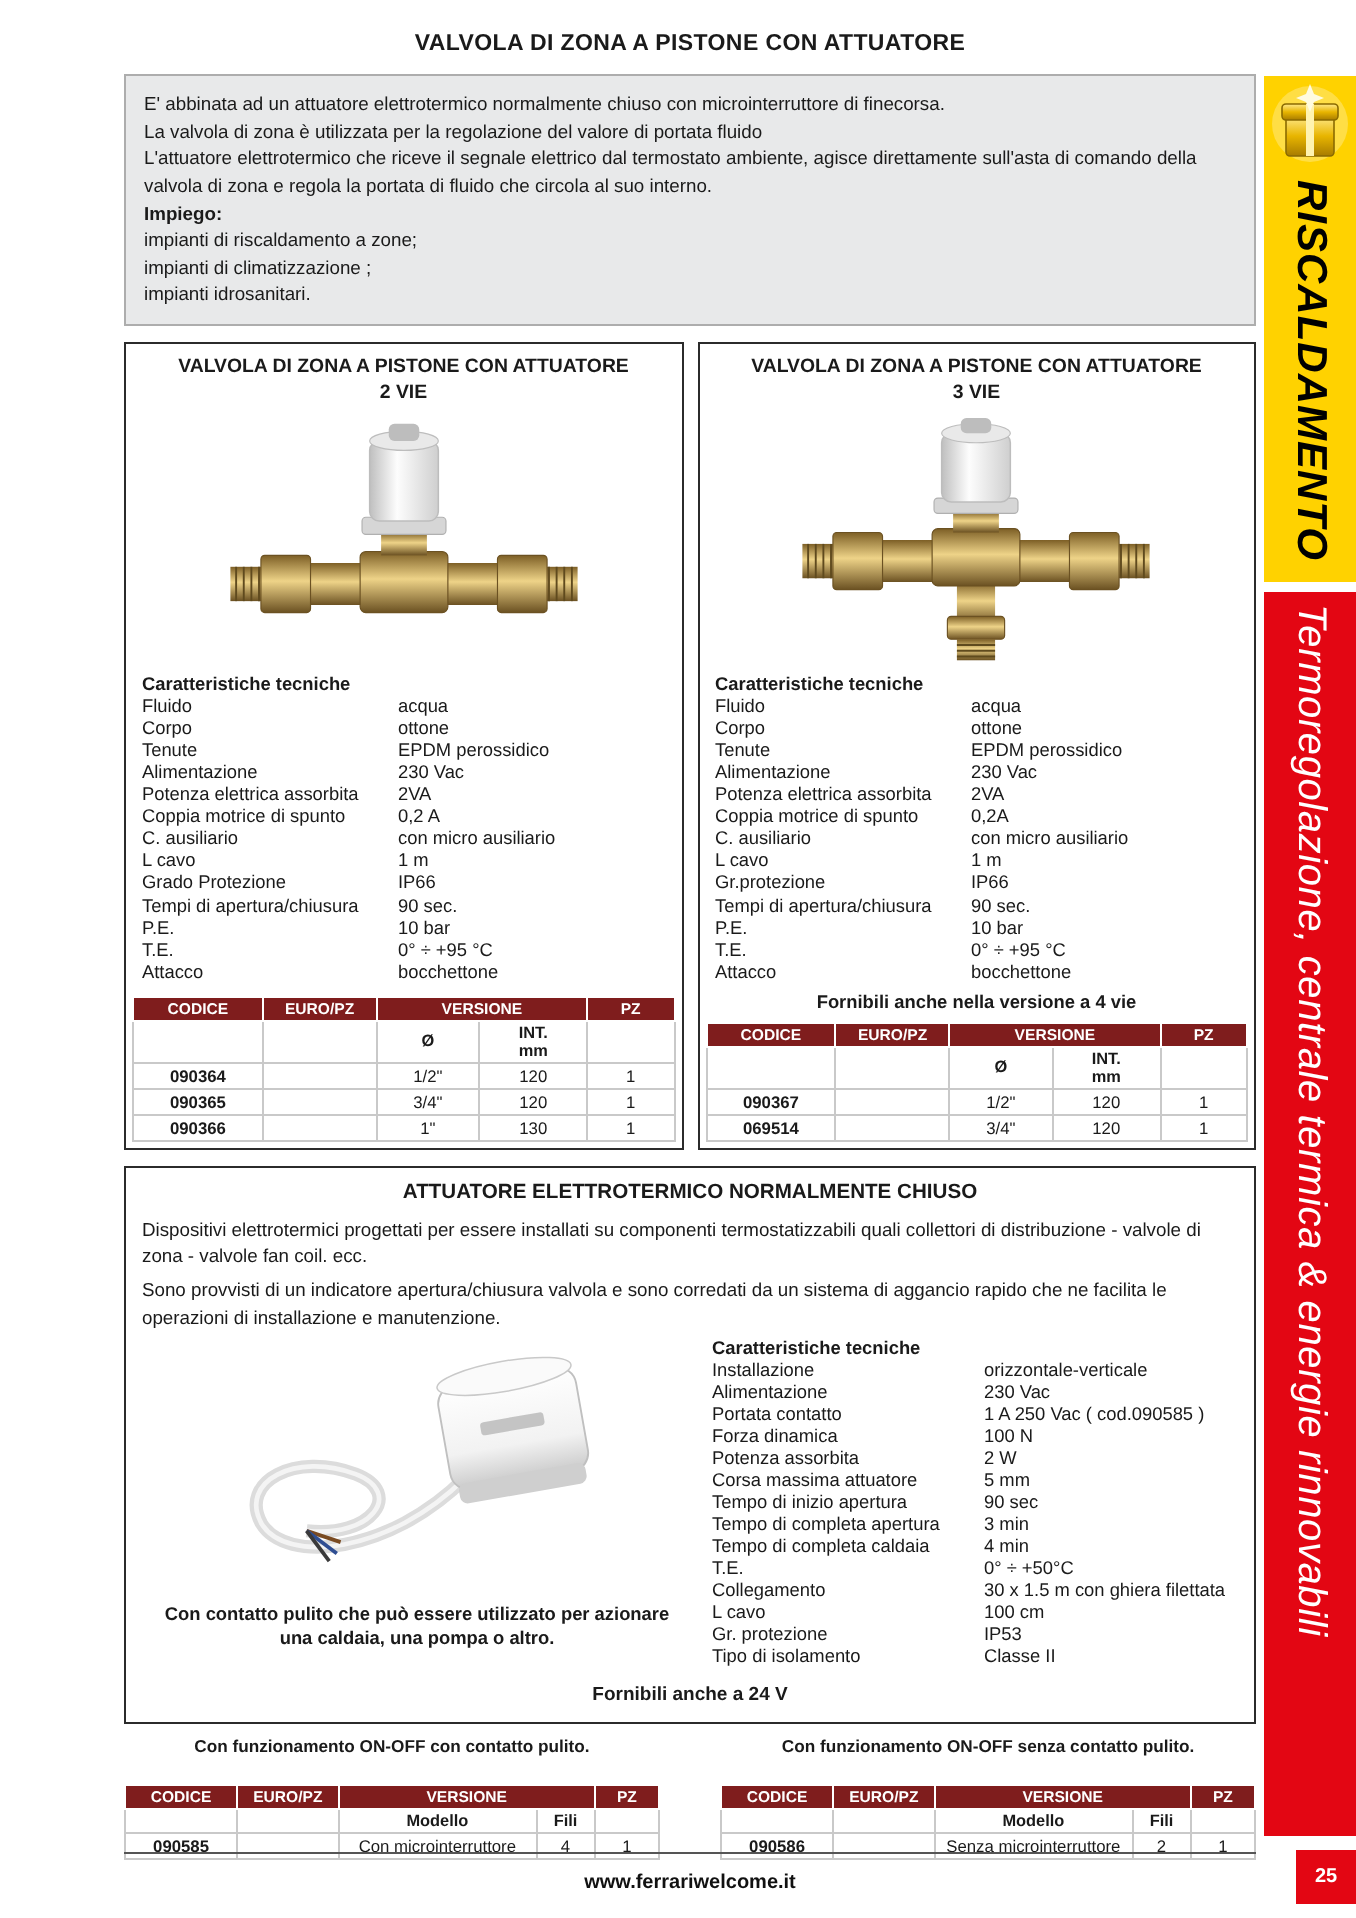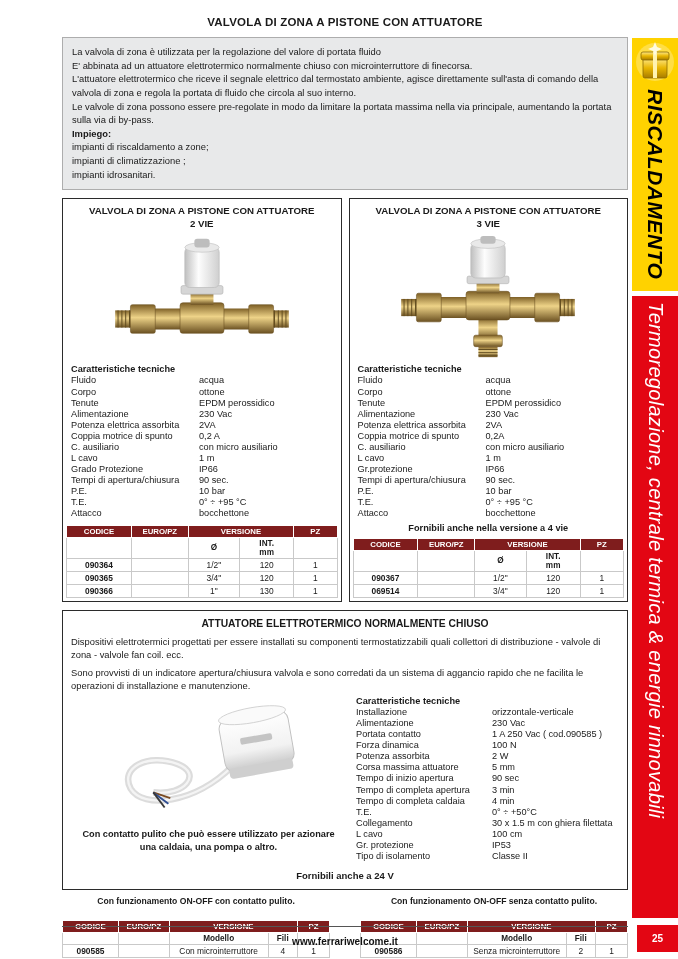--- a/index.html
+++ b/index.html
@@ -73,39 +73,38 @@
   }
   .side-red {
     position:absolute; right:0; top:296px; width:46px; height:622px; background:#e30613;
     display:flex; justify-content:center;
   }
   .strip-text {
     writing-mode:vertical-rl; color:#fff; font-style:italic; font-size:20px;
     padding-top:6px; letter-spacing:.3px;
   }
   .page-num {
-    position:absolute; right:0; bottom:7px; width:41px; height:27px; background:#e30613;
+    position:absolute; right:0; bottom:7px; width:30px; height:27px; background:#e30613;
     color:#fff; font-weight:bold; font-size:10px; display:flex; align-items:center; justify-content:center;
   }
 </style>
 </head>
 <body>
 
 <div class="page">
   <div class="content">
 
     <h1 class="page-title">VALVOLA DI ZONA A PISTONE CON ATTUATORE</h1>
 
     <div class="intro-box">
       <div>
 
-      <p>La valvola di zona è utilizzata per la regolazione del valore di portata fluido</p>
-          <p>E' abbinata ad un attuatore elettrotermico normalmente chiuso con microinterruttore di finecorsa.</p>
+      <p>E' abbinata ad un attuatore elettrotermico normalmente chiuso con microinterruttore di finecorsa.</p>
+          <p>La valvola di zona è utilizzata per la regolazione del valore di portata fluido</p>
           <p>L'attuatore elettrotermico che riceve il segnale elettrico dal termostato ambiente, agisce direttamente sull'asta di comando della valvola di zona e regola la portata di fluido che circola al suo interno.</p>
-          <p>Le valvole di zona possono essere pre-regolate in modo da limitare la portata massima nella via principale, aumentando la portata sulla via di by-pass.</p>
         </div>
       <p class="impiego">Impiego:</p>
       <div>
 
       <p>impianti di riscaldamento a zone;</p>
           <p>impianti di climatizzazione ;</p>
           <p>impianti idrosanitari.</p>
         </div>
     </div>
 

